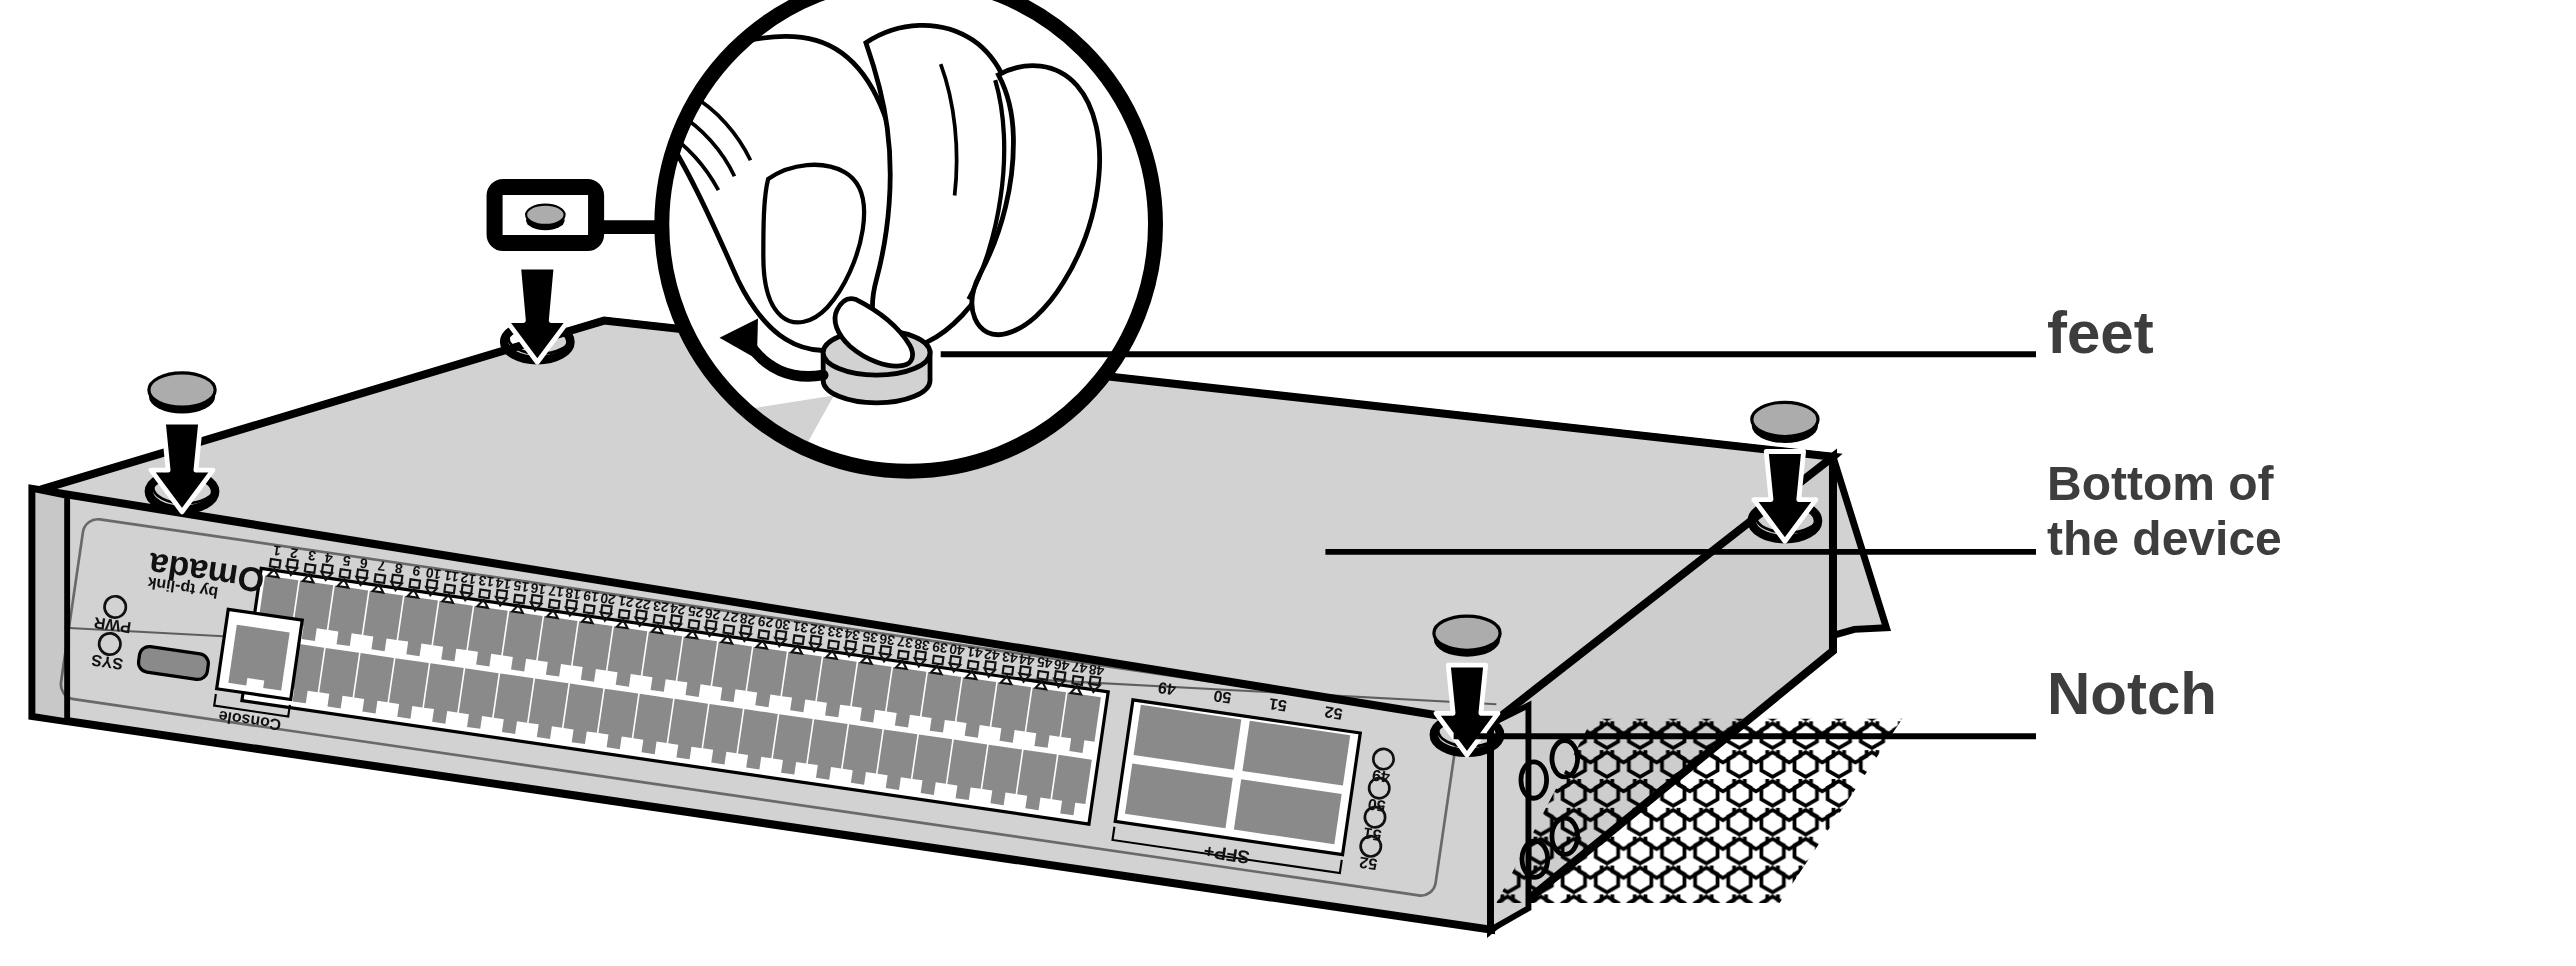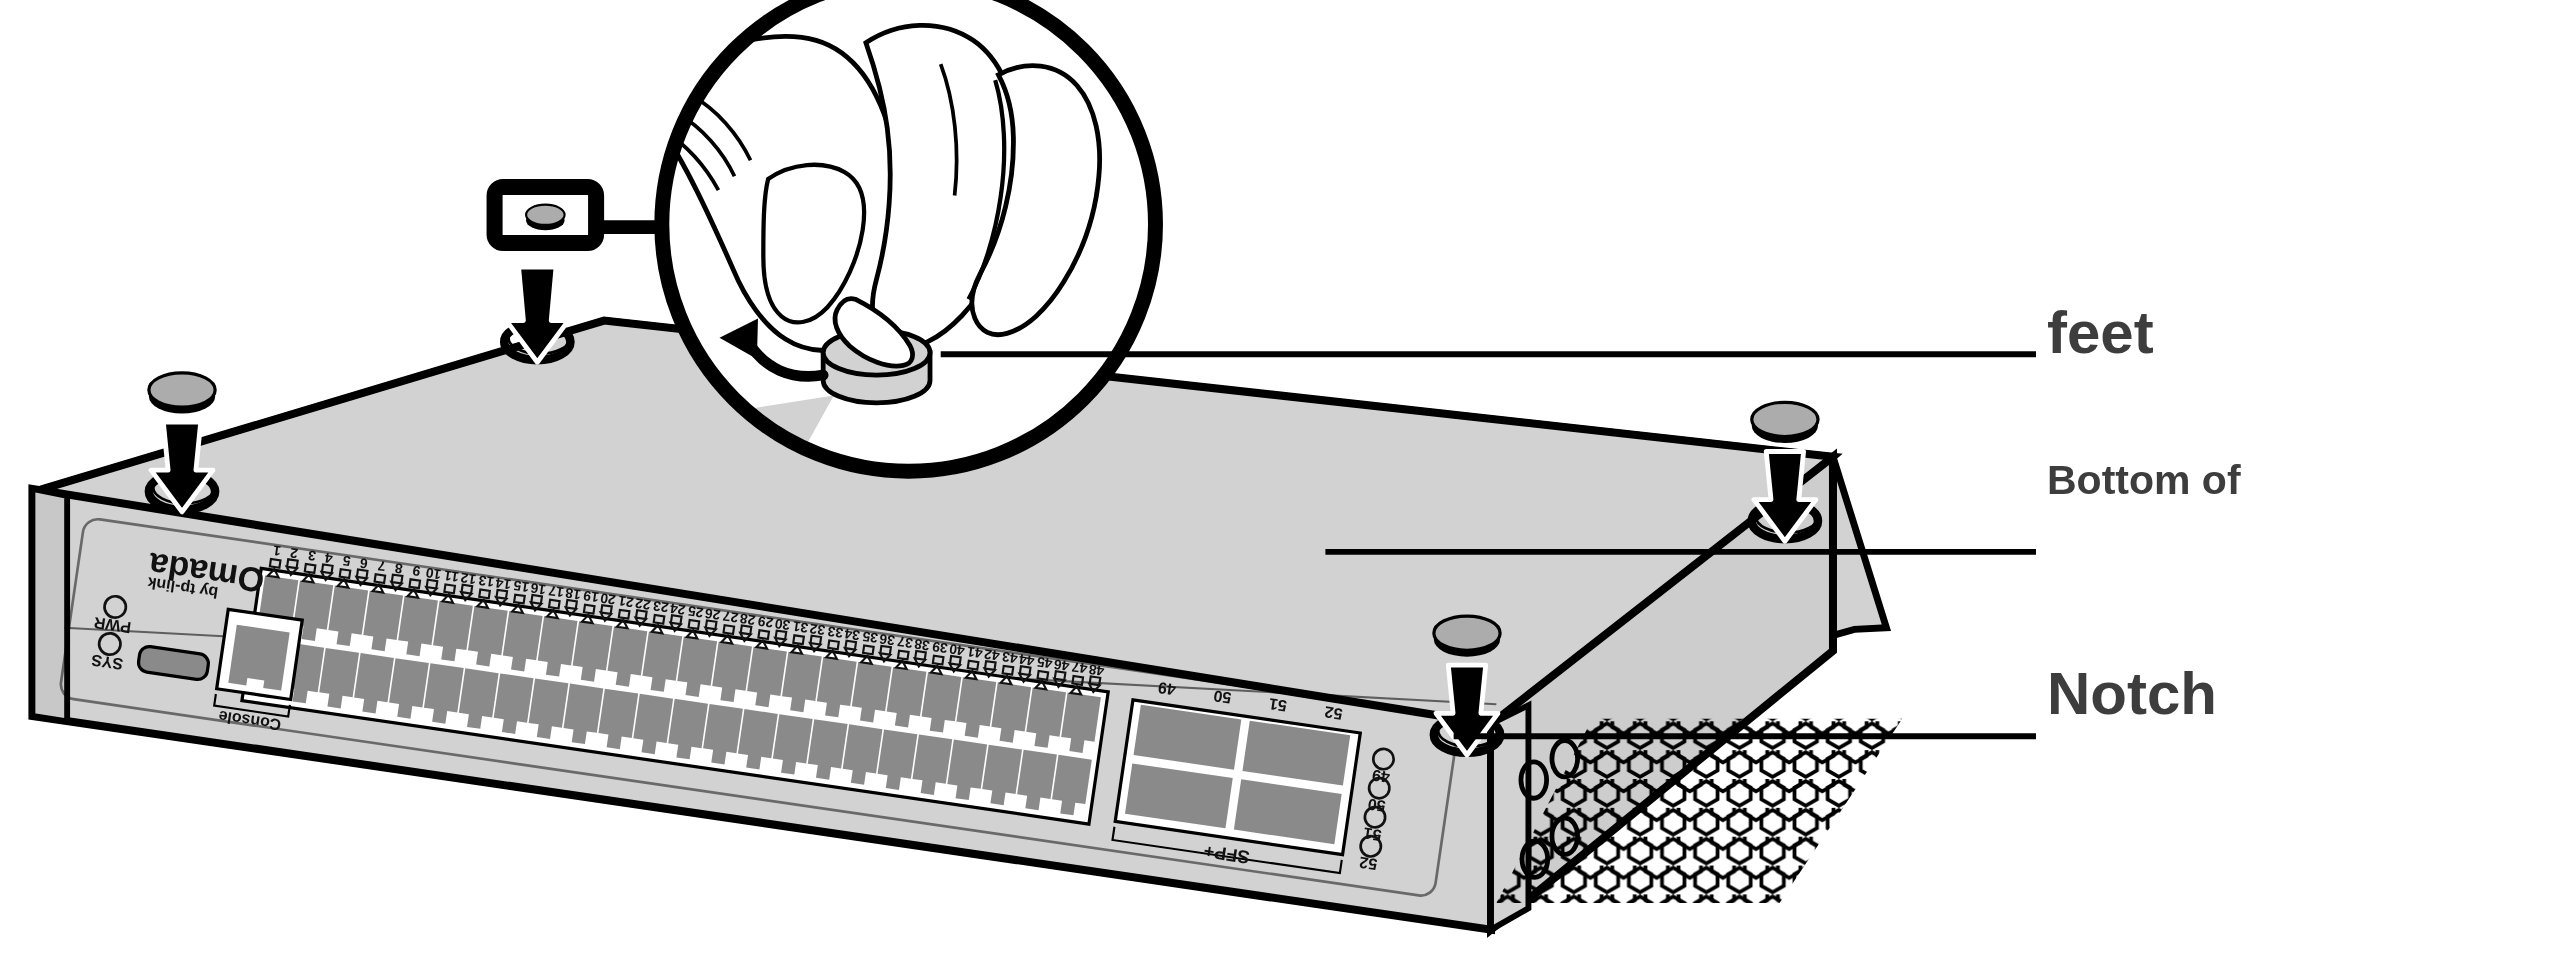--- a/index.html
+++ b/index.html
@@ -3,21 +3,21 @@
 <meta charset="utf-8">
 <style>
   html,body{margin:0;padding:0;background:#ffffff;}
   body{width:2576px;height:966px;overflow:hidden;
        font-family:"Liberation Sans", sans-serif;color:#3a3a3a;}
   #stage{position:relative;width:2576px;height:966px;background:#fff;}
   svg#art{position:absolute;left:0;top:0;width:2576px;height:966px;display:block;}
   .lbl{position:absolute;font-family:"Liberation Sans", sans-serif;
        font-weight:700;color:#3d3d3d;white-space:pre;line-height:1.14;}
   #label-feet{left:2047px;top:299px;font-size:60px;}
-  #label-bottom{left:2047px;top:457px;font-size:41px;}
+  #label-bottom{left:2047px;top:457px;font-size:48px;}
   #label-notch{left:2047px;top:660px;font-size:60px;}
 </style>
 </head>
 <body>
 
 <div id="stage">
 
 <svg id="art" viewBox="0 0 4820 1808">
   <defs>
 
@@ -468,18 +468,18 @@
 
   <g stroke="#000" stroke-width="11">
     <line x1="1760" y1="663" x2="3810" y2="663"></line>
     <line x1="2480" y1="1033" x2="3810" y2="1033"></line>
     <line x1="2720" y1="1378" x2="3810" y2="1378"></line>
   </g>
 </svg>
 
 <div class="lbl" id="label-feet">feet</div>
 
-<div class="lbl" id="label-bottom"><span>Bottom of</span><br></div>
+<div class="lbl" id="label-bottom"><span>Bottom of</span><br><span>the device</span></div>
 
 <div class="lbl" id="label-notch">Notch</div>
 
 </div>
 
 
 </body></html>

